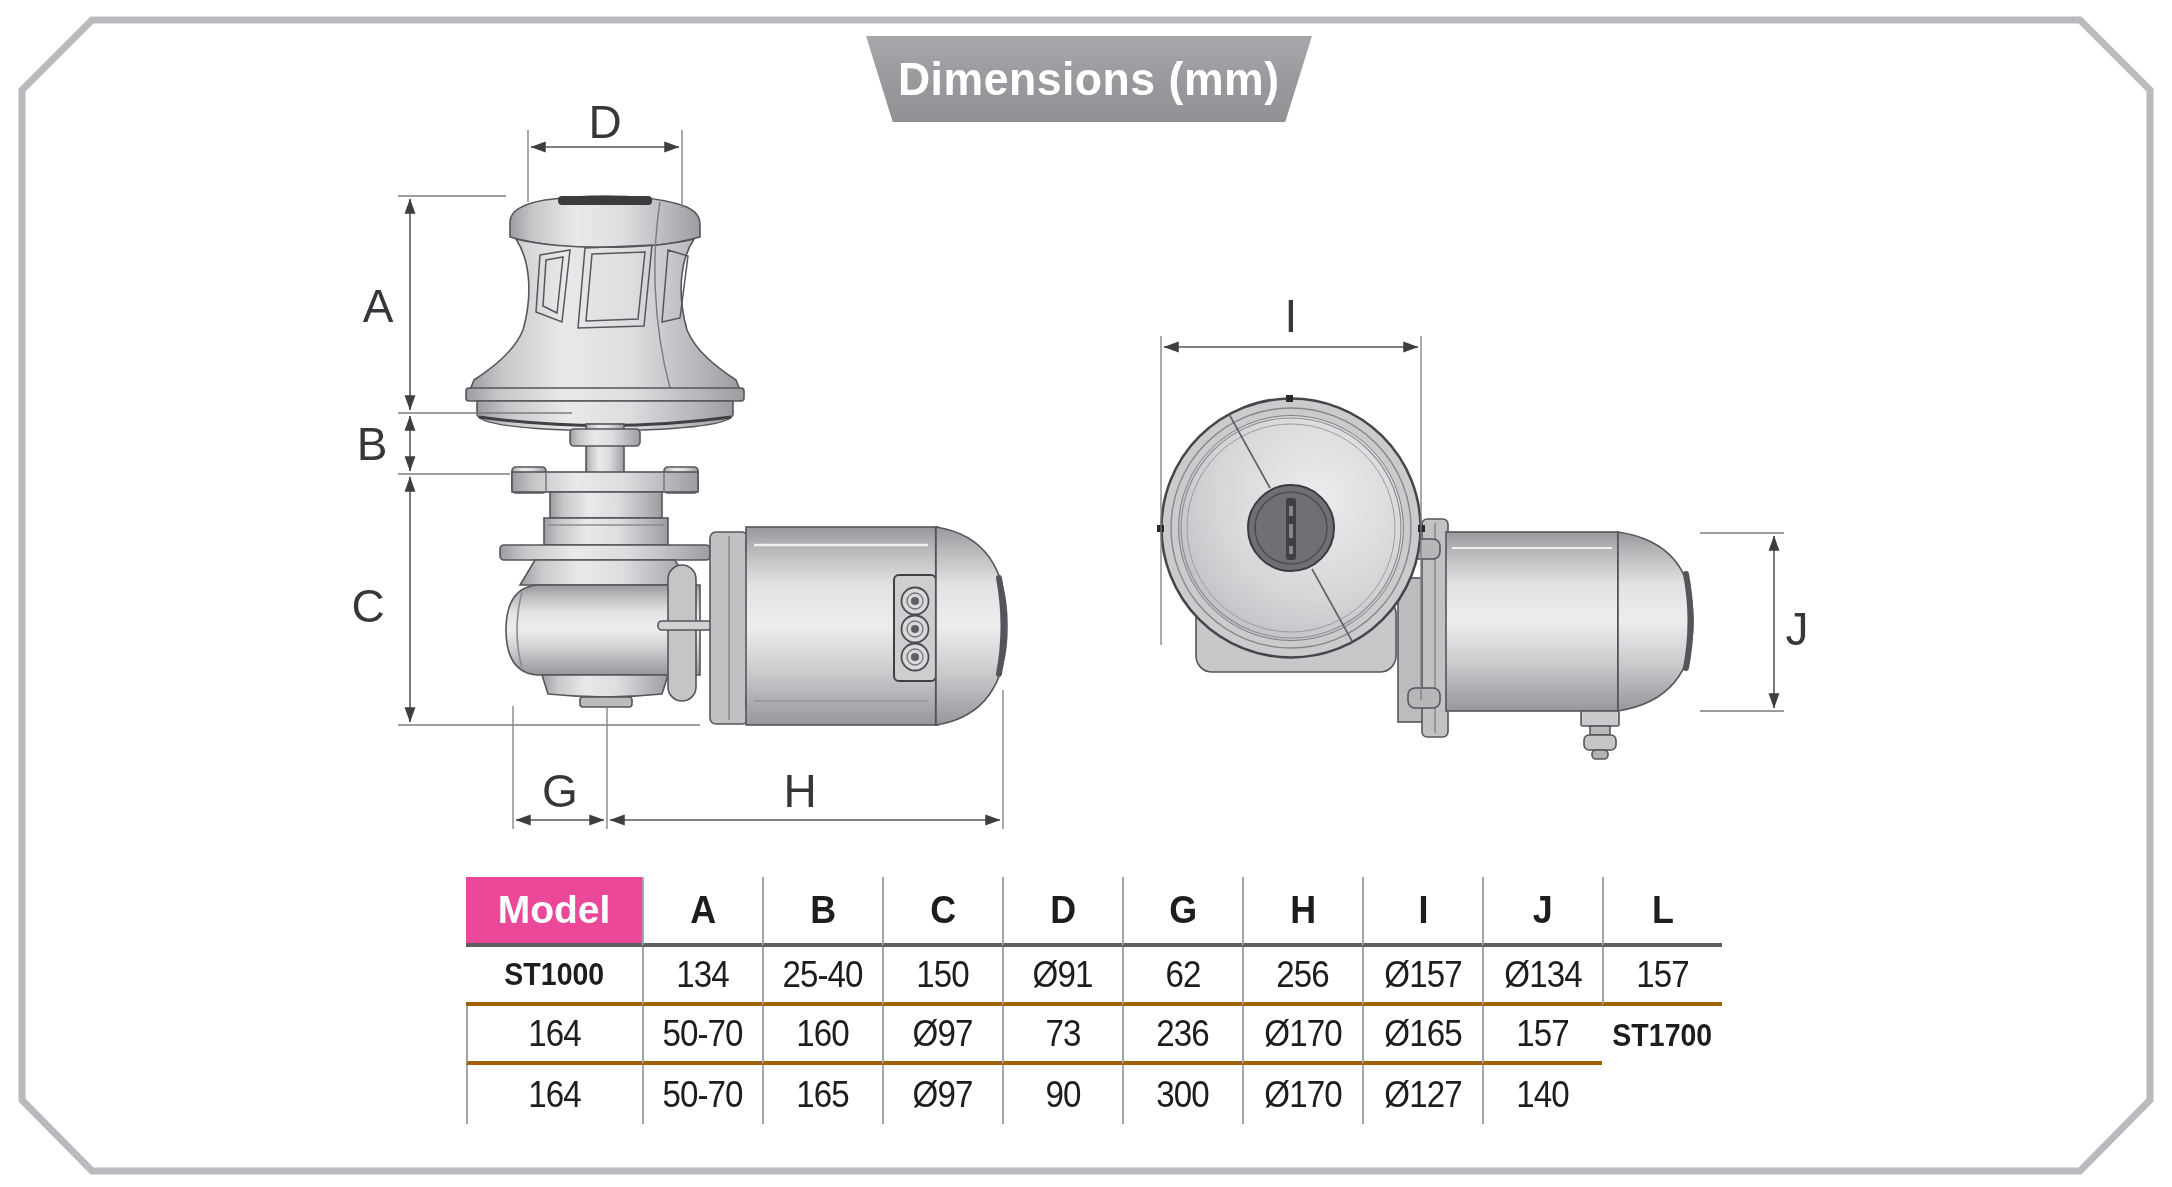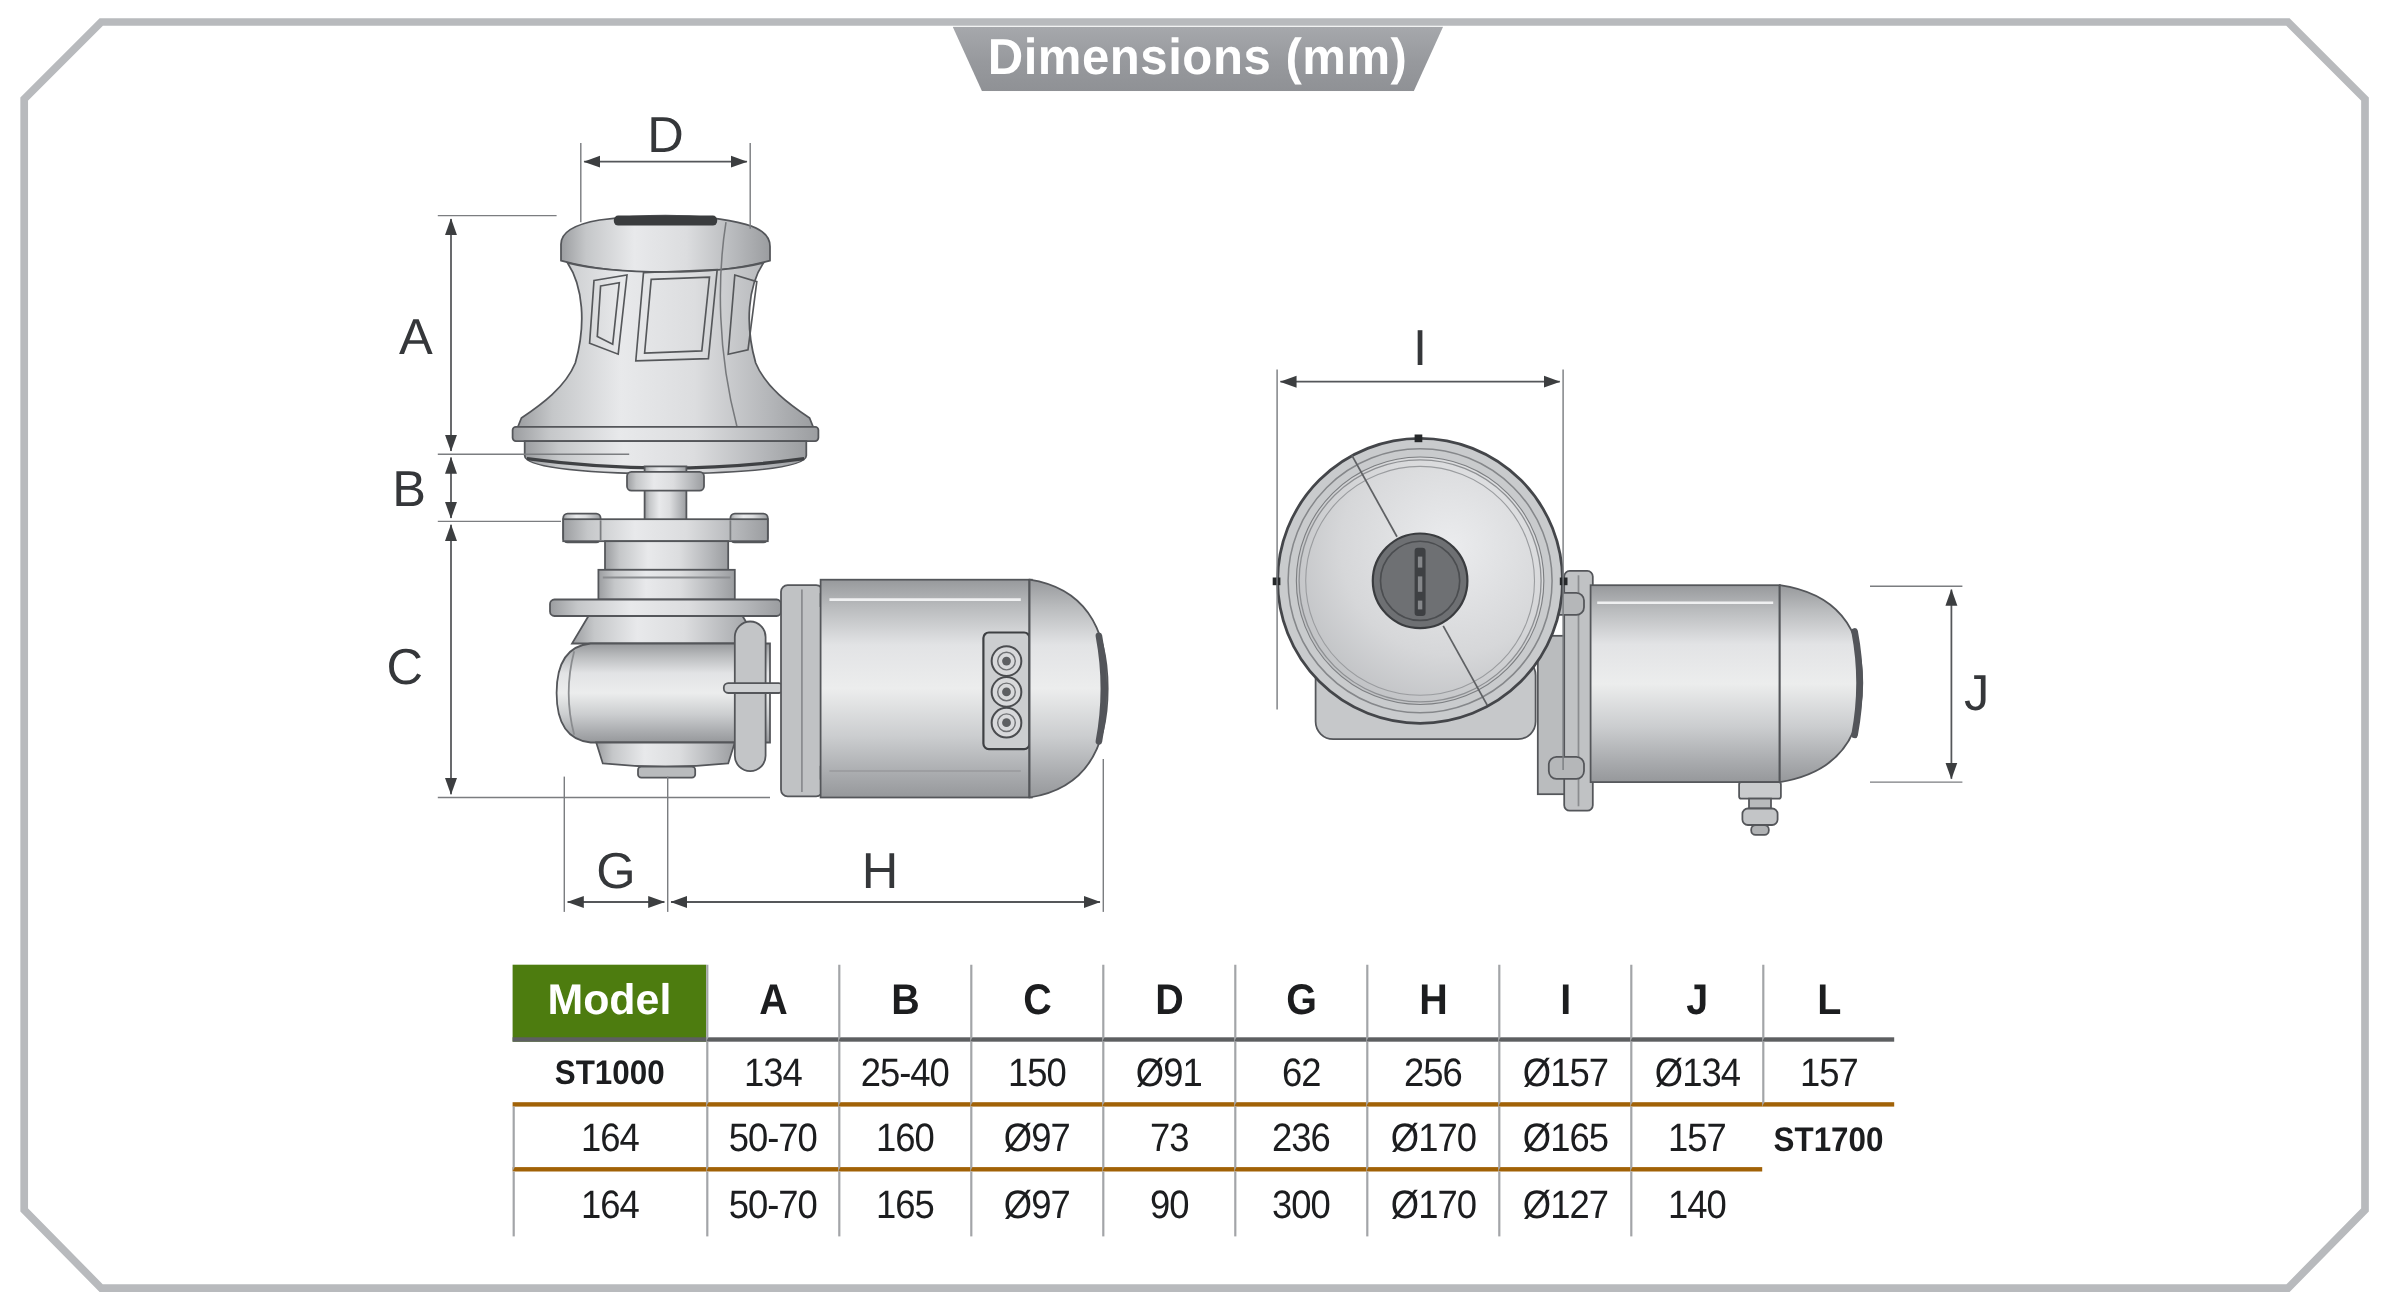--- a/index.html
+++ b/index.html
@@ -2,37 +2,37 @@
 <html><head>
 <meta charset="utf-8">
 <style>
   html,body{margin:0;padding:0;background:#ffffff;}
   body{width:2172px;height:1187px;position:relative;overflow:hidden;
        font-family:"Liberation Sans",sans-serif;}
   #canvas{position:absolute;inset:0;width:2172px;height:1187px;}
   svg{position:absolute;left:0;top:0;}
 
   
-  .banner{position:absolute;left:866px;top:24px;width:446px;height:59px;
+  .banner{position:absolute;left:866px;top:36px;width:446px;height:86px;
     clip-path:polygon(0 0,100% 0,94% 100%,6% 100%);
     background:linear-gradient(180deg,#a6a8ac 0%,#97999d 55%,#8f9195 100%);
-    display:flex;align-items:flex-start;justify-content:center;}
+    display:flex;align-items:center;justify-content:center;}
   .banner span{color:#ffffff;font-size:46px;font-weight:bold;letter-spacing:.5px;
     transform:scaleX(.97);}
 
   
   .dim-table{position:absolute;left:466px;top:877px;width:1256px;
     display:grid;grid-template-columns:176px repeat(9,120px);
     grid-template-rows:70px 59px 59px 59px;}
   .cell{box-sizing:border-box;display:flex;align-items:center;justify-content:center;
     color:#1c1d1f;}
   .vline{border-left:2px solid #a3a5a8;}
   .head{font-size:39px;font-weight:bold;border-bottom:4px solid #5d5f61;}
   .head span,.val span,.model span{display:inline-block;transform:scaleX(.92);}
-  .model-head{background:#4d7c0f;color:#ffffff;font-size:39px;font-weight:bold;
+  .model-head{background:#ec4899;color:#ffffff;font-size:39px;font-weight:bold;
     border-bottom:4px solid #5d5f61;}
   .model{font-size:31px;font-weight:bold;}
   .val{font-size:36px;letter-spacing:-1px;}
   .rsep{border-bottom:4px solid #a16207;}
 </style>
 </head>
 <body>
 
 <div id="canvas">
 

